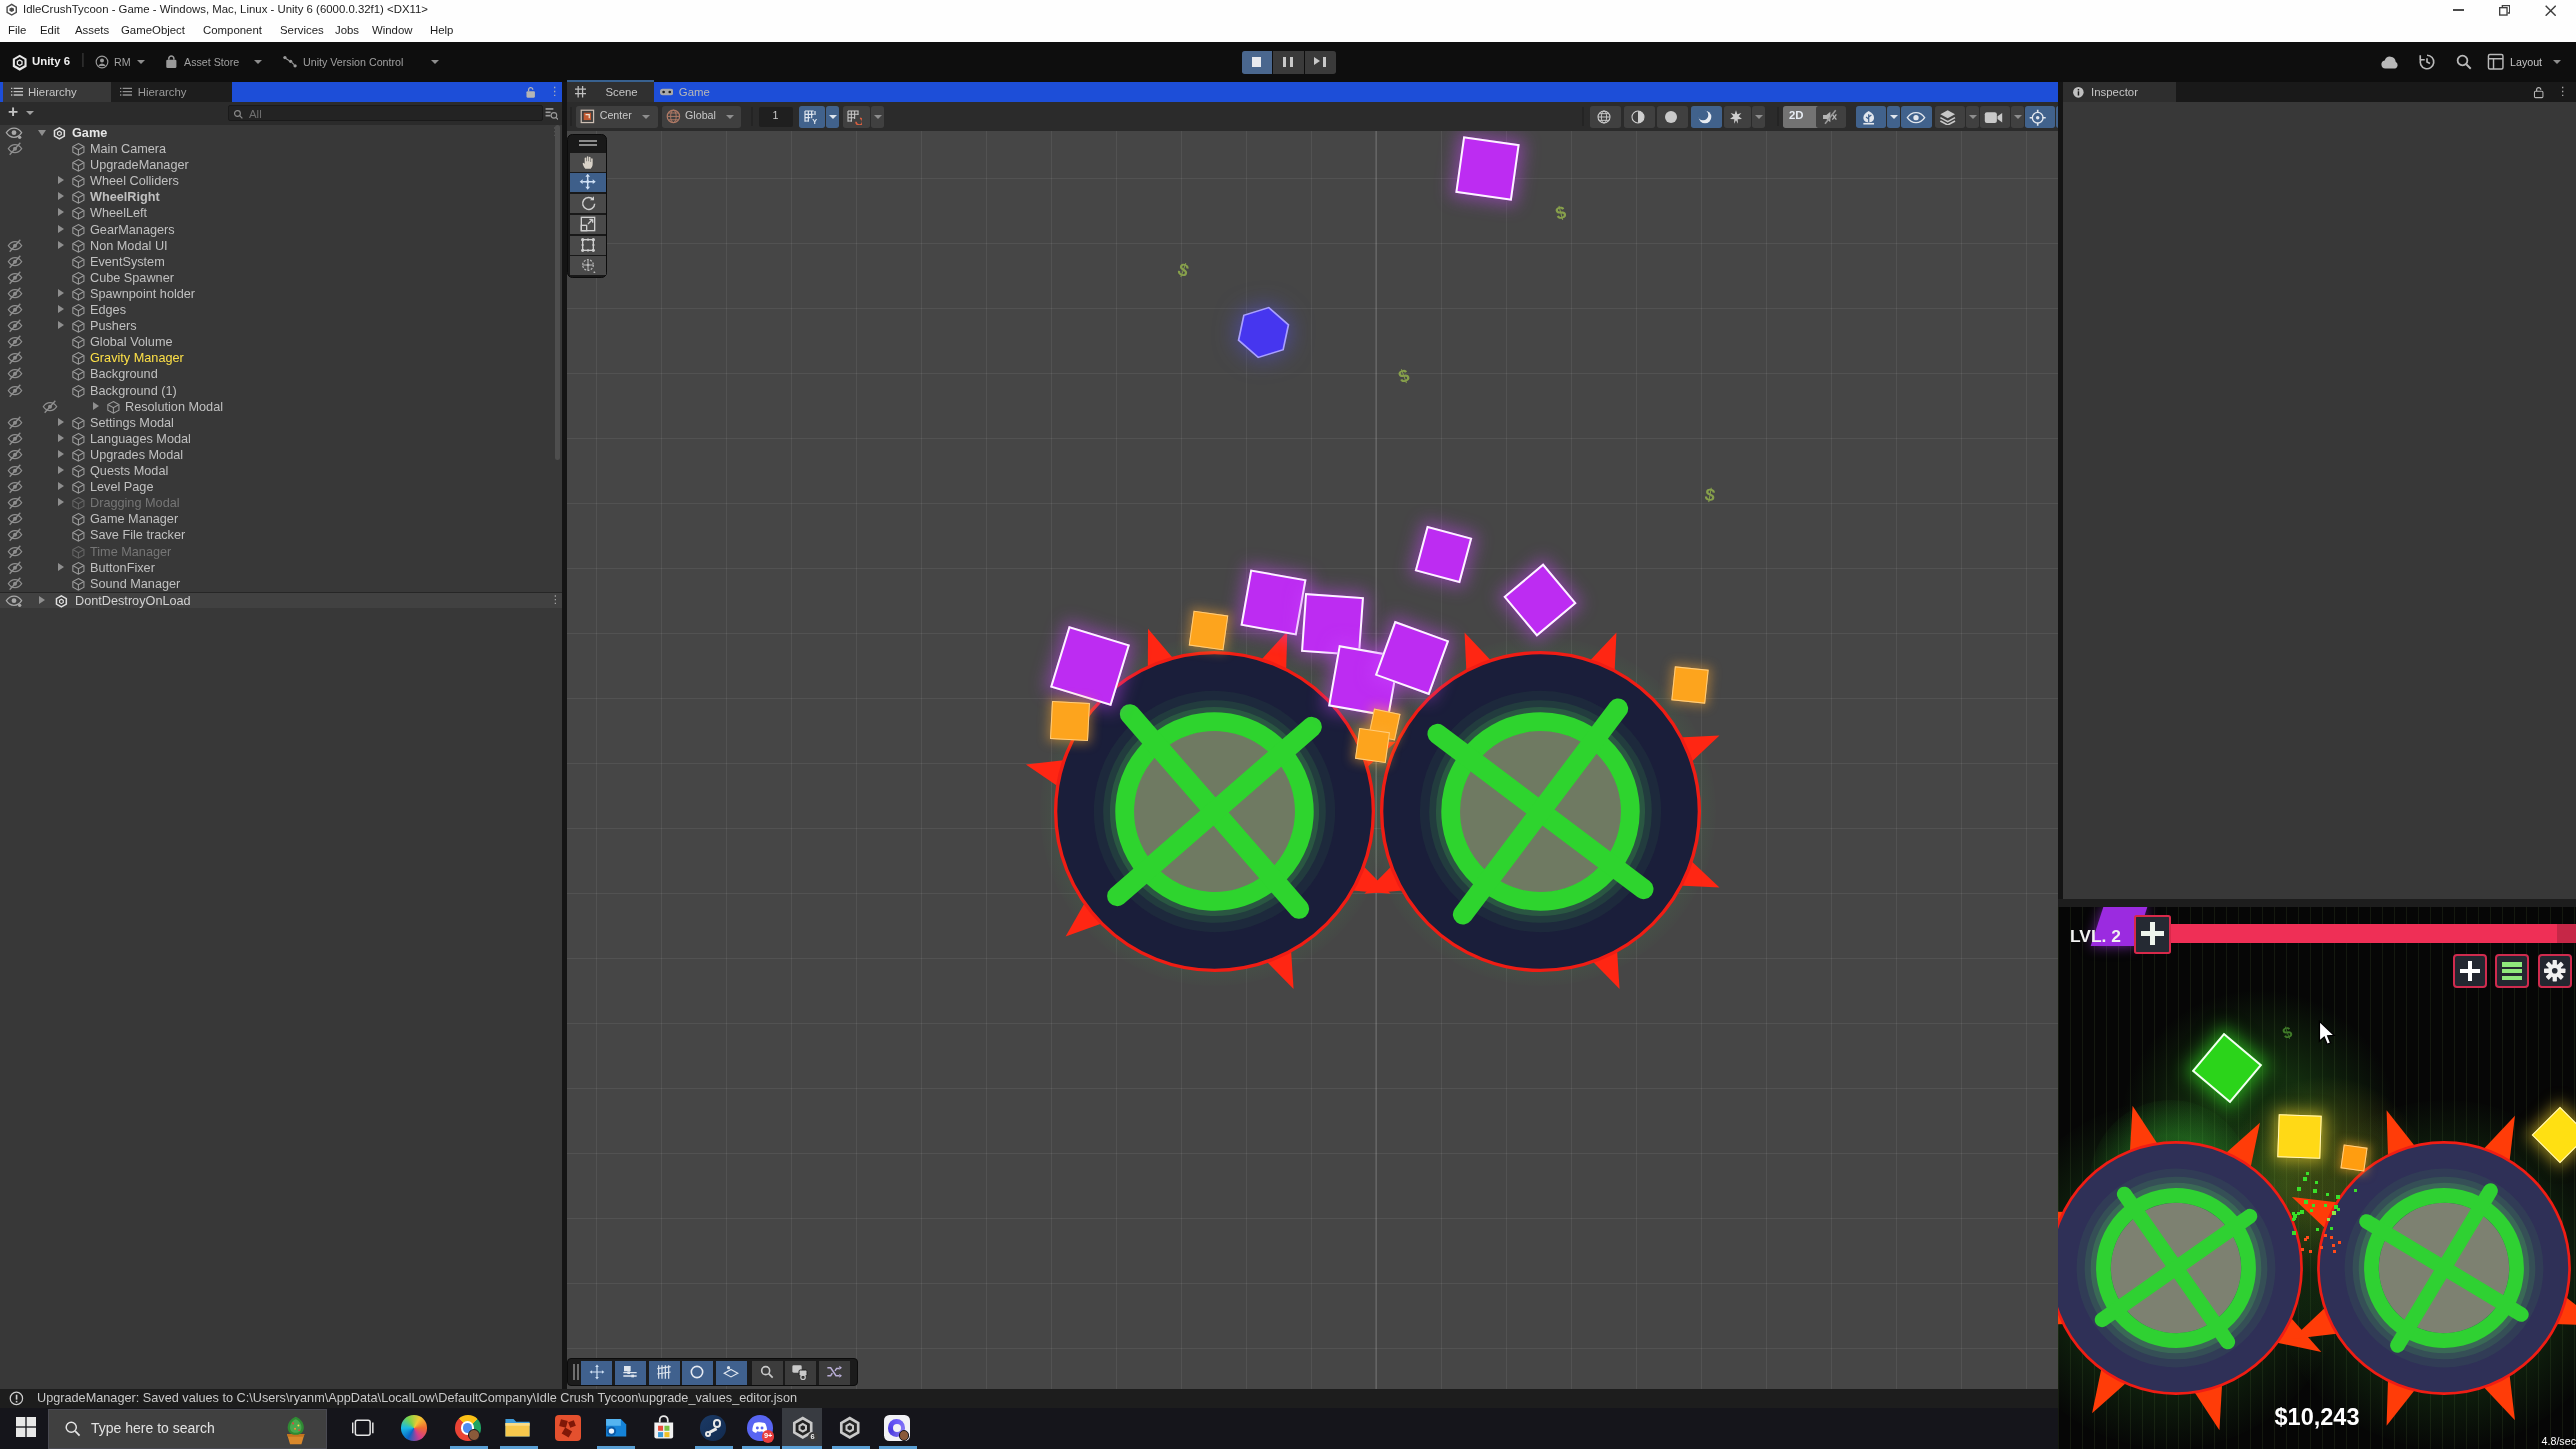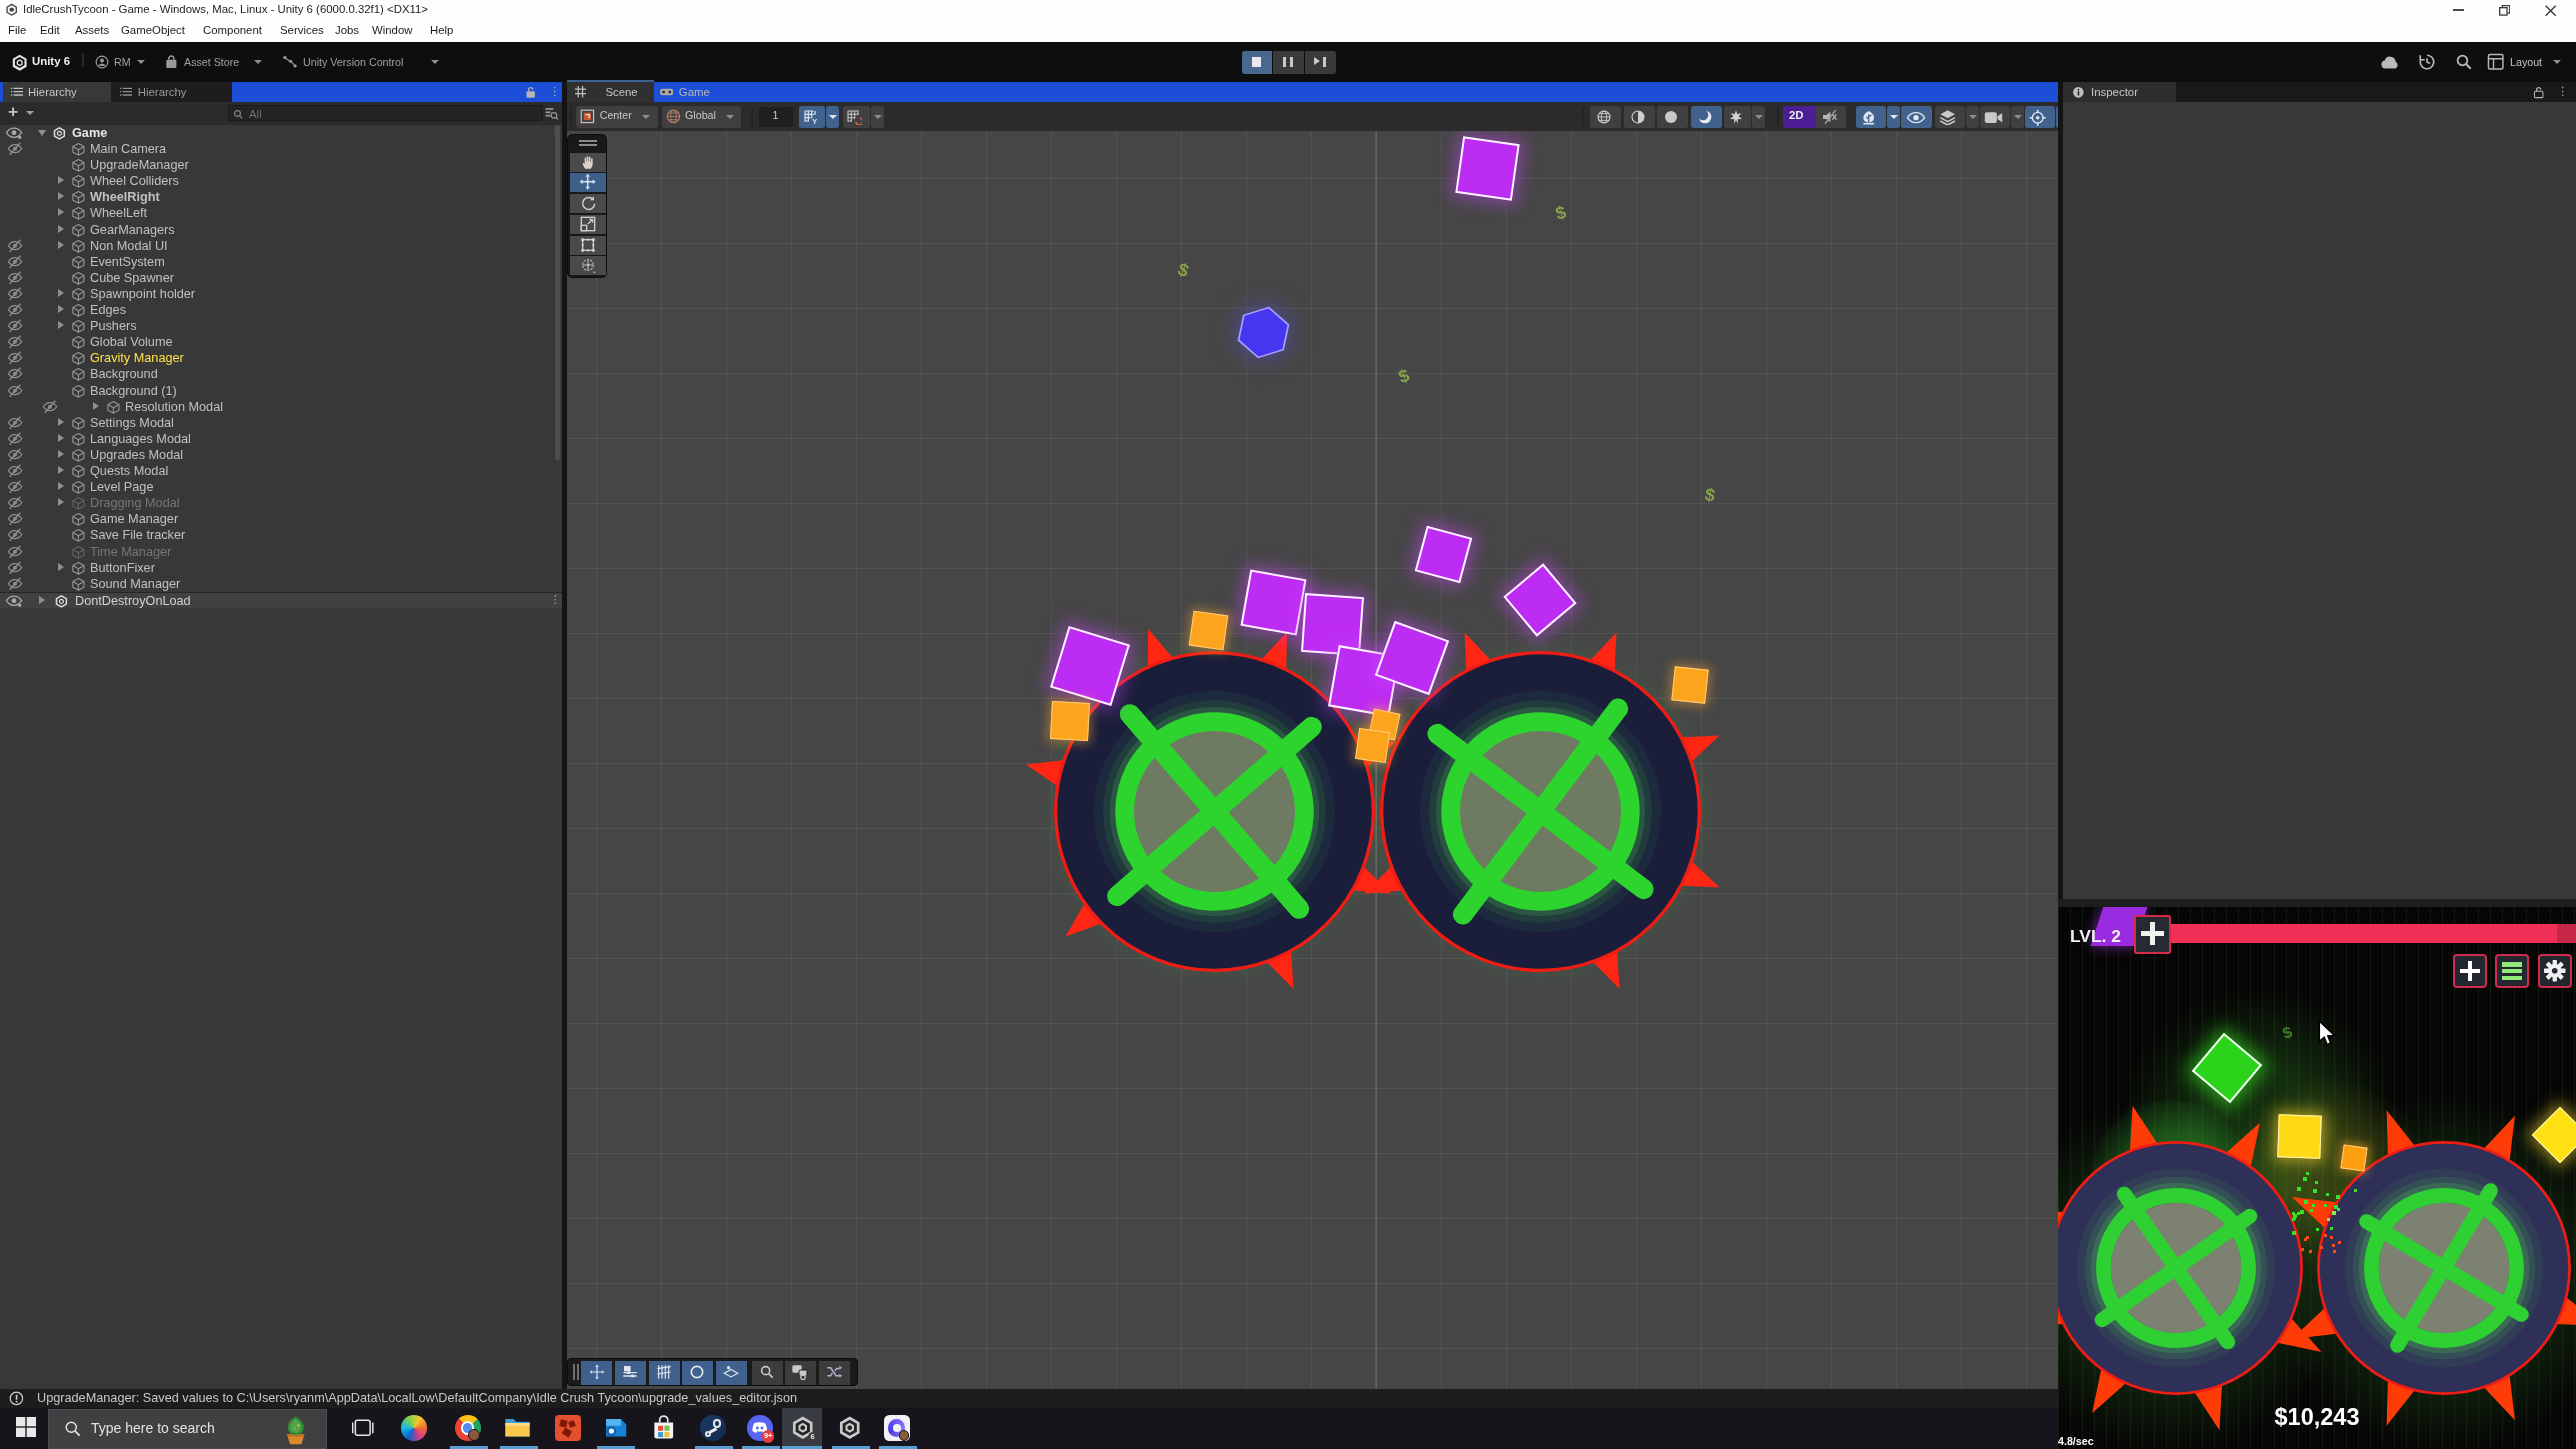--- a/index.html
+++ b/index.html
@@ -618,21 +618,21 @@
     </div>
     <div class="abs" style="left:1157px;top:4px;width:27px;height:21.5px;background:#404040;border-radius:2.7px">
       <svg class="abs" style="left:4px;top:3.4px" width="16" height="16" viewBox="0 0 24 24">
         <path fill="#cfcfcf" d="M12 2l2 6 6-2-4 5 5 4-6.5.5L15 22l-3-5-3 5 .5-6.5L3 15l5-4-4-5 6 2Z"></path>
       </svg>
     </div>
     <div class="abs" style="left:1185px;top:4px;width:13.4px;height:21.5px;background:#404040;border-radius:2.7px">
       <span class="caret abs" style="left:2.7px;top:8.7px"></span>
     </div>
     <div class="abs" style="left:1210px;top:5.4px;width:2px;height:19px;background:#242424"></div>
-    <div class="abs" style="left:1216px;top:4px;width:45px;height:21.5px;background:#4c1d95;border-radius:2.7px">
+    <div class="abs" style="left:1216px;top:4px;width:45px;height:21.5px;background:#737373;border-radius:2.7px">
       <span class="abs" style="left:6px;top:3.4px;color:#e8edf4;font-weight:bold;font-size:11.4px">2D</span>
     </div>
     <div class="abs" style="left:1249px;top:4px;width:30px;height:21.5px;background:#404040;border-radius:2.7px">
       <svg class="abs" style="left:5.4px;top:3.4px" width="17.4" height="16" viewBox="0 0 26 24">
         <path fill="#b5b5b5" d="M3 9h5l6-5v16l-6-5H3Z"></path>
         <path d="m17 8 6 8M23 8l-6 8" stroke="#b5b5b5" stroke-width="2"></path>
         <path d="M22 2 6 22" stroke="#9a9a9a" stroke-width="2.4"></path>
       </svg>
     </div>
     <div class="abs" style="left:1289px;top:4px;width:29.5px;height:21.5px;background:#41628c;border-radius:2.7px">
@@ -1098,19 +1098,19 @@
             <rect x="12.8" y="0" width="6.4" height="8" rx="1" transform="rotate(135 16 16)"></rect>
             <rect x="12.8" y="0" width="6.4" height="8" rx="1" transform="rotate(180 16 16)"></rect>
             <rect x="12.8" y="0" width="6.4" height="8" rx="1" transform="rotate(225 16 16)"></rect>
             <rect x="12.8" y="0" width="6.4" height="8" rx="1" transform="rotate(270 16 16)"></rect>
             <rect x="12.8" y="0" width="6.4" height="8" rx="1" transform="rotate(315 16 16)"></rect>
           </g>
           <circle cx="16" cy="16" r="4.2" fill="#252a33"></circle>
         </svg>
       </div>
       <div class="abs" style="left:0;top:497px;width:518px;text-align:center;color:#fff;font-weight:bold;font-size:23.5px;letter-spacing:0px">$10,243</div>
-      <div class="abs" style="left:0;top:528px;width:518px;text-align:left;color:#fff;font-weight:bold;font-size:10.7px">4.8/sec</div>
+      <div class="abs" style="left:0;top:528px;width:518px;text-align:right;color:#fff;font-weight:normal;font-size:10.7px">4.8/sec</div>
       <svg class="abs" style="left:260px;top:113px" width="21.5" height="28" viewBox="0 0 16 21">
         <path d="M1 1v15l3.6-3.2 2.2 5.4 2.6-1-2.2-5.3 4.8-.4Z" fill="#fff" stroke="#000" stroke-width="1"></path>
       </svg>
     </div>
   </div>
 
 
 </body></html>

